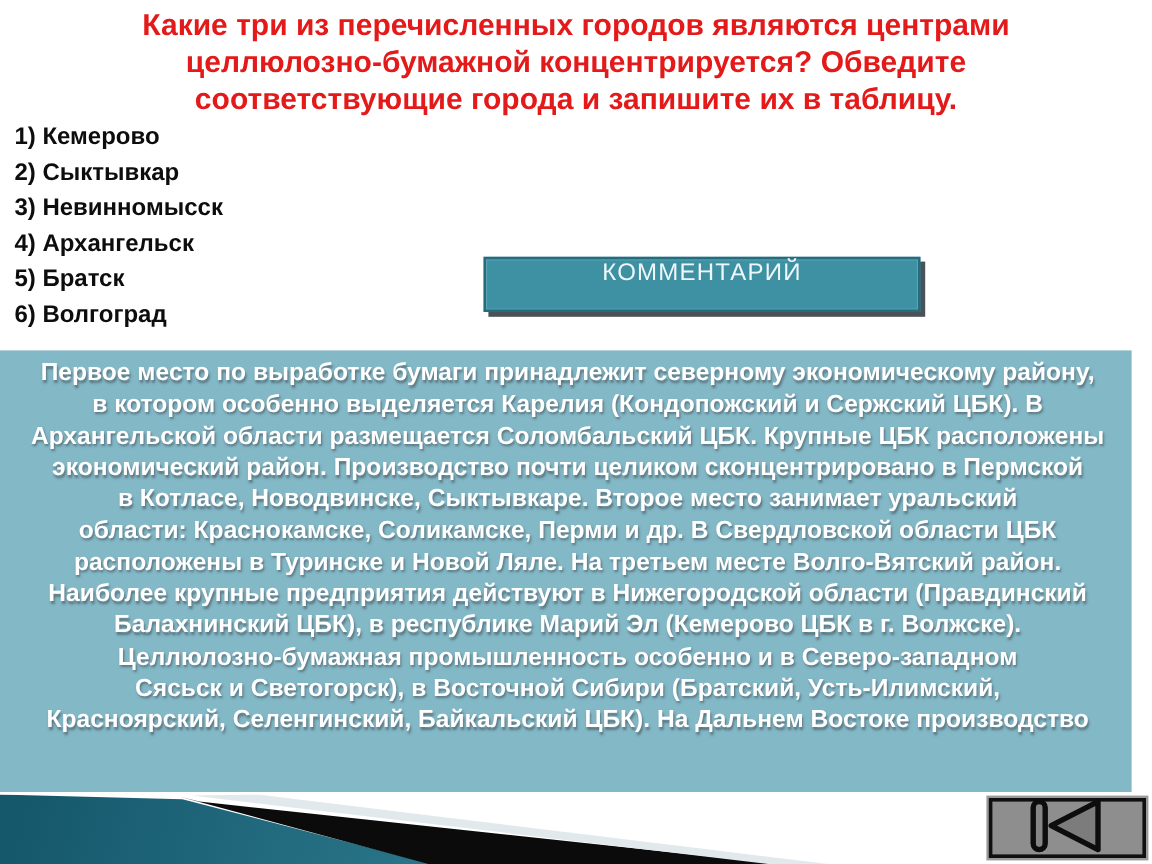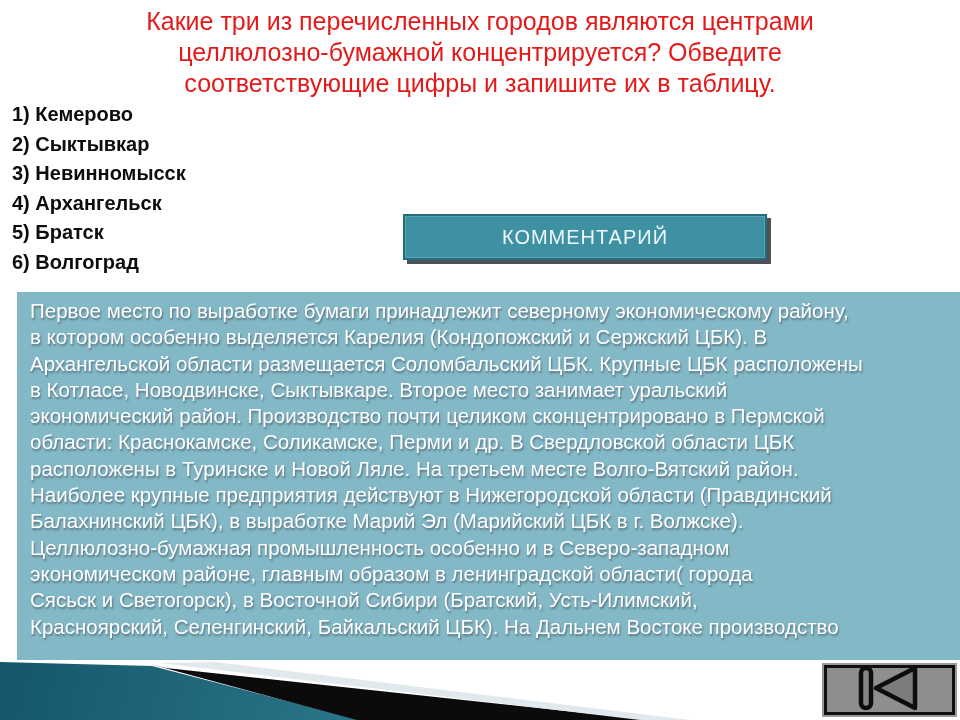--- a/index.html
+++ b/index.html
@@ -10,57 +10,58 @@
     font-family: "Liberation Sans", sans-serif;
     position: relative;
   }
   .slide { position: absolute; inset: 0; width: 960px; height: 720px; }
 
   
   .title-block {
     position: absolute; top: 6px; left: 70px; width: 820px;
     text-align: center;
     color: var(--title_red, #e41a1a);
-    font-weight: normal;
+    font-weight: bold;
     font-size: 25px; line-height: 31px;
   }
 
   
   .options {
     position: absolute; top: 100px; left: 12px; width: 460px;
     color: #0d0d0d; font-weight: bold;
     font-size: 20px; line-height: 29.5px;
     white-space: nowrap;
   }
 
   
   .comment-btn {
     position: absolute; left: 403px; top: 214px;
     width: 360px; height: 42px;
     background: var(--button_bg, #3d91a3);
     border: 2px solid #256c7e;
     box-shadow: inset 0 0 0 1px #58a2b2, 4px 4px 0 rgba(42,52,58,0.85);
     color: #eef7f9;
     font-size: 20px; letter-spacing: 1px;
-    display: flex; align-items: center; justify-content: center;
+    display: flex; align-items: flex-start; justify-content: center;
     cursor: pointer;
     font-family: "Liberation Sans", sans-serif;
   }
 
   
   .comment-panel {
-    position: absolute; left: 17px; top: 292px;
+    position: absolute; left: 0; top: 292px;
     width: 943px; height: 373px;
     background: var(--panel_bg, #83b8c7);
     box-sizing: border-box;
     padding: 6px 10px 0 13px;
     color: var(--panel_text, #ffffff);
-    font-weight: normal;
+    font-weight: bold;
     font-size: 20.5px; line-height: 26.3px;
     text-shadow: 1px 2px 2px rgba(55,60,65,0.55);
+    text-align: center;
   }
   .comment-panel .line { white-space: nowrap; }
 
   
   .deco {
     position: absolute; left: 0; top: 660px; width: 960px; height: 60px;
     background: #ffffff; overflow: hidden;
   }
   .deco .teal-wedge {
     position: absolute; inset: 0;
@@ -94,48 +95,47 @@
   }
 </style>
 </head>
 <body>
 
 <div class="slide">
 
   <div class="title-block">
       <div class="title-line">Какие три из перечисленных городов являются центрами</div>
       <div class="title-line">целлюлозно-бумажной концентрируется? Обведите</div>
-      <div class="title-line">соответствующие цифры и запишите их в таблицу.</div>
+      <div class="title-line">соответствующие города и запишите их в таблицу.</div>
     </div>
 
   <div class="options">
       <div class="option">1) Кемерово</div>
       <div class="option">2) Сыктывкар</div>
       <div class="option">3) Невинномысск</div>
       <div class="option">4) Архангельск</div>
       <div class="option">5) Братск</div>
       <div class="option">6) Волгоград</div>
     </div>
 
   <div class="comment-btn">
     <span>КОММЕНТАРИЙ</span>
   </div>
 
   <div class="comment-panel">
       <div class="line">Первое место по выработке бумаги принадлежит северному экономическому району,</div>
       <div class="line">в котором особенно выделяется Карелия (Кондопожский и Сержский ЦБК). В</div>
       <div class="line">Архангельской области размещается Соломбальский ЦБК. Крупные ЦБК расположены</div>
+      <div class="line">экономический район. Производство почти целиком сконцентрировано в Пермской</div>
       <div class="line">в Котласе, Новодвинске, Сыктывкаре. Второе место занимает уральский</div>
-      <div class="line">экономический район. Производство почти целиком сконцентрировано в Пермской</div>
       <div class="line">области: Краснокамске, Соликамске, Перми и др. В Свердловской области ЦБК</div>
       <div class="line">расположены в Туринске и Новой Ляле. На третьем месте Волго-Вятский район.</div>
       <div class="line">Наиболее крупные предприятия действуют в Нижегородской области (Правдинский</div>
-      <div class="line">Балахнинский ЦБК), в выработке Марий Эл (Марийский ЦБК в г. Волжске).</div>
+      <div class="line">Балахнинский ЦБК), в республике Марий Эл (Кемерово ЦБК в г. Волжске).</div>
       <div class="line">Целлюлозно-бумажная промышленность особенно и в Северо-западном</div>
-      <div class="line">экономическом районе, главным образом в ленинградской области( города</div>
       <div class="line">Сясьск и Светогорск), в Восточной Сибири (Братский, Усть-Илимский,</div>
       <div class="line">Красноярский, Селенгинский, Байкальский ЦБК). На Дальнем Востоке производство</div>
     </div>
 
   <div class="deco">
     <div class="teal-wedge"></div>
     <div class="black-stripe"></div>
     <div class="gray-stripe"></div>
   </div>
 

